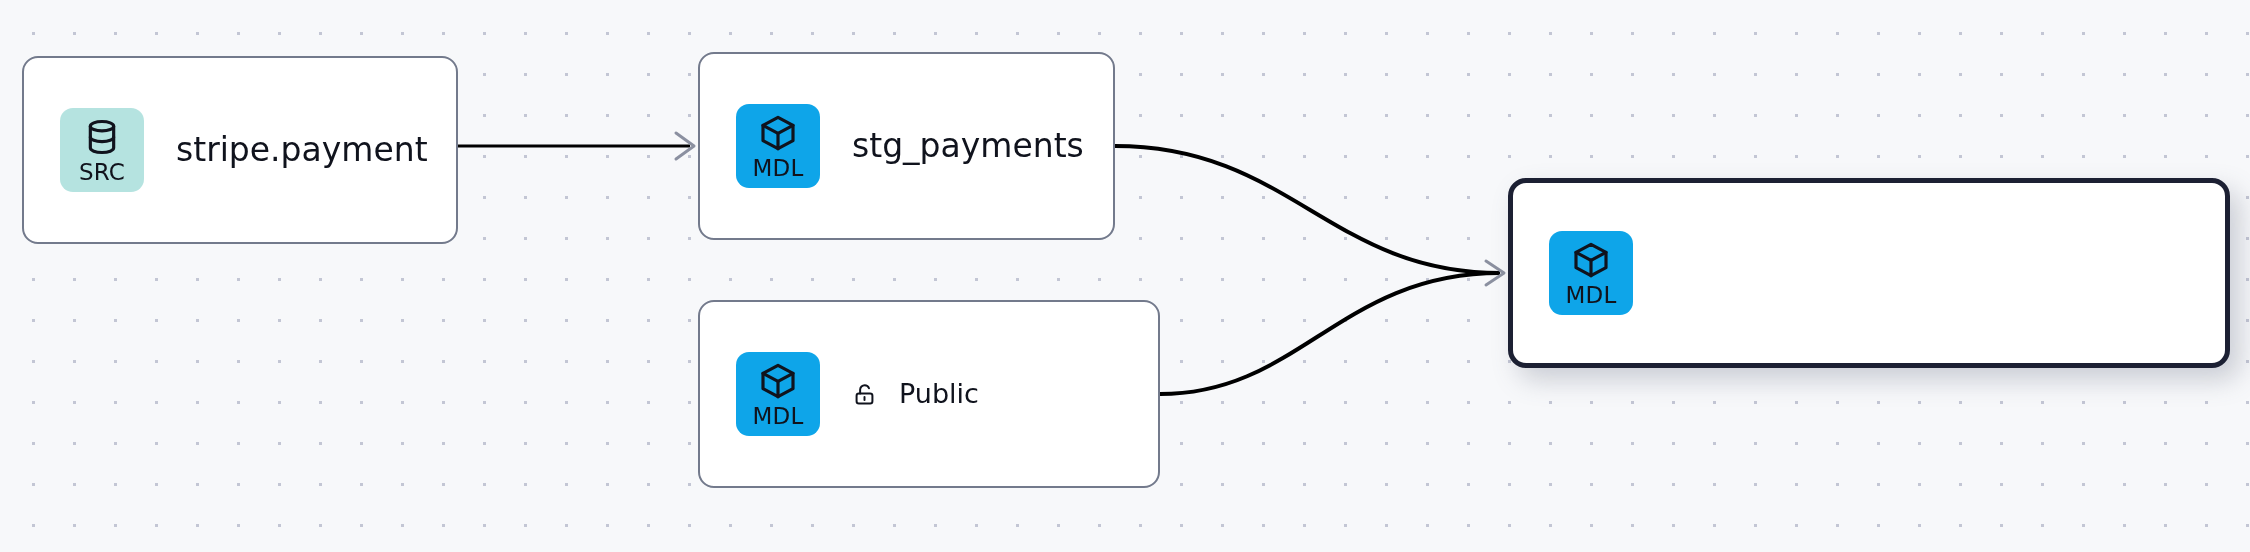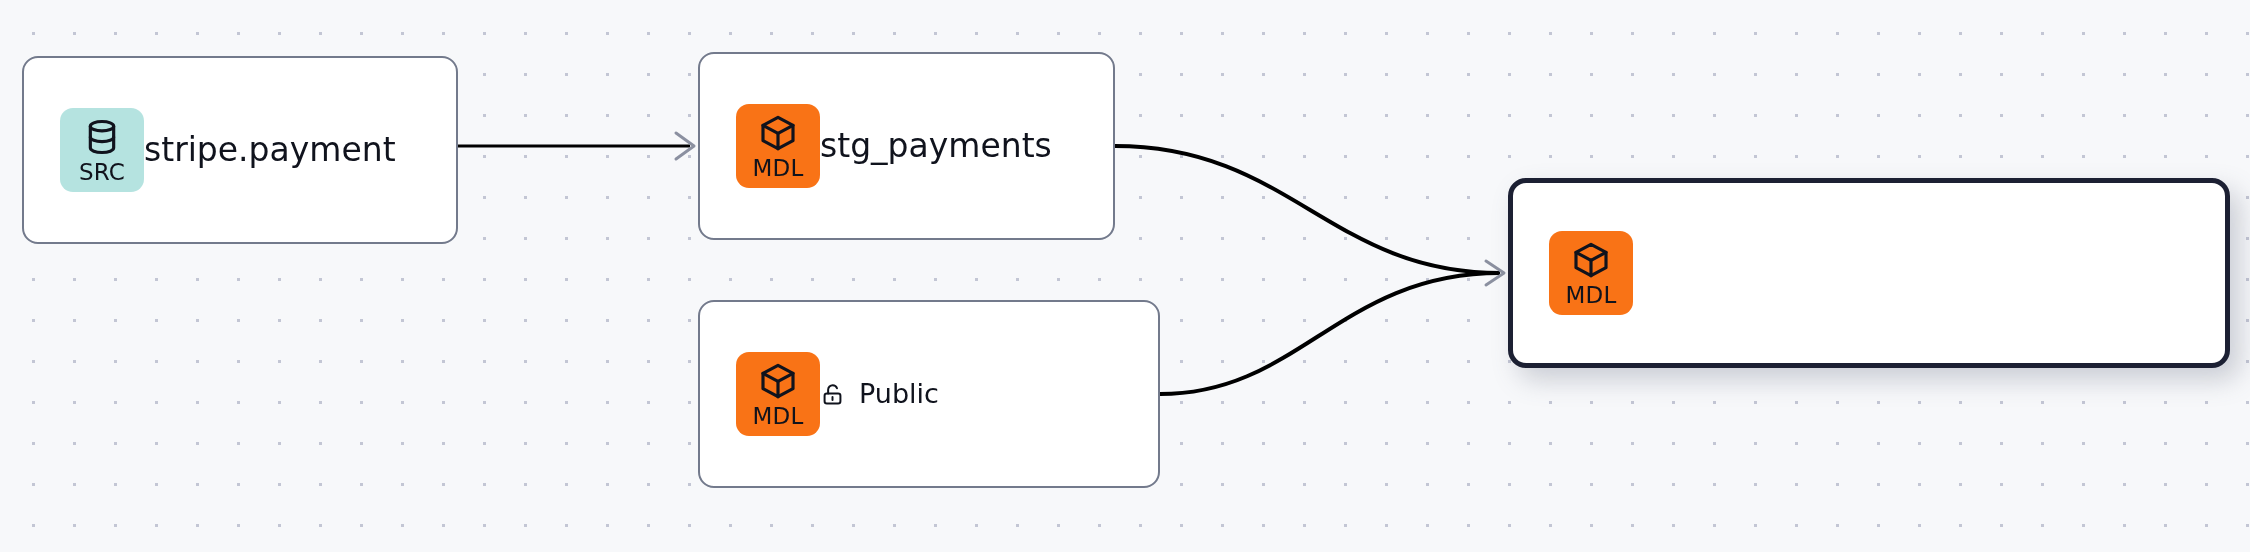--- a/index.html
+++ b/index.html
@@ -48,46 +48,47 @@
     width: 84px;
     height: 84px;
     border-radius: 13px;
     display: flex;
     flex-direction: column;
     align-items: center;
     justify-content: center;
     gap: 1px;
   }
   .badge.src { background: #b5e3e0; }
-  .badge.mdl { background: #f97316; }
+  .badge.mdl { background: #0ea5e9; }
   .badge svg { display: block; }
   .badge-label {
     font-size: 23px;
     line-height: 1;
     color: #11131c;
     letter-spacing: 0.2px;
     margin-top: 3px;
   }
 
   .node-body {
+    margin-left: 32px;
     display: flex;
     flex-direction: column;
     justify-content: center;
     gap: 7px;
   }
   .node-title {
     font-size: 33px;
     line-height: 1.05;
     color: #10131d;
     white-space: nowrap;
   }
   .node-meta {
     display: flex;
     align-items: center;
-    gap: 14px;
+    gap: 22px;
     font-size: 27px;
     line-height: 1.05;
     color: #10131d;
     white-space: nowrap;
     justify-content: space-between;
   }
   .node-meta svg { display: block; flex: 0 0 auto; }
 </style>
 </head>
 <body>

